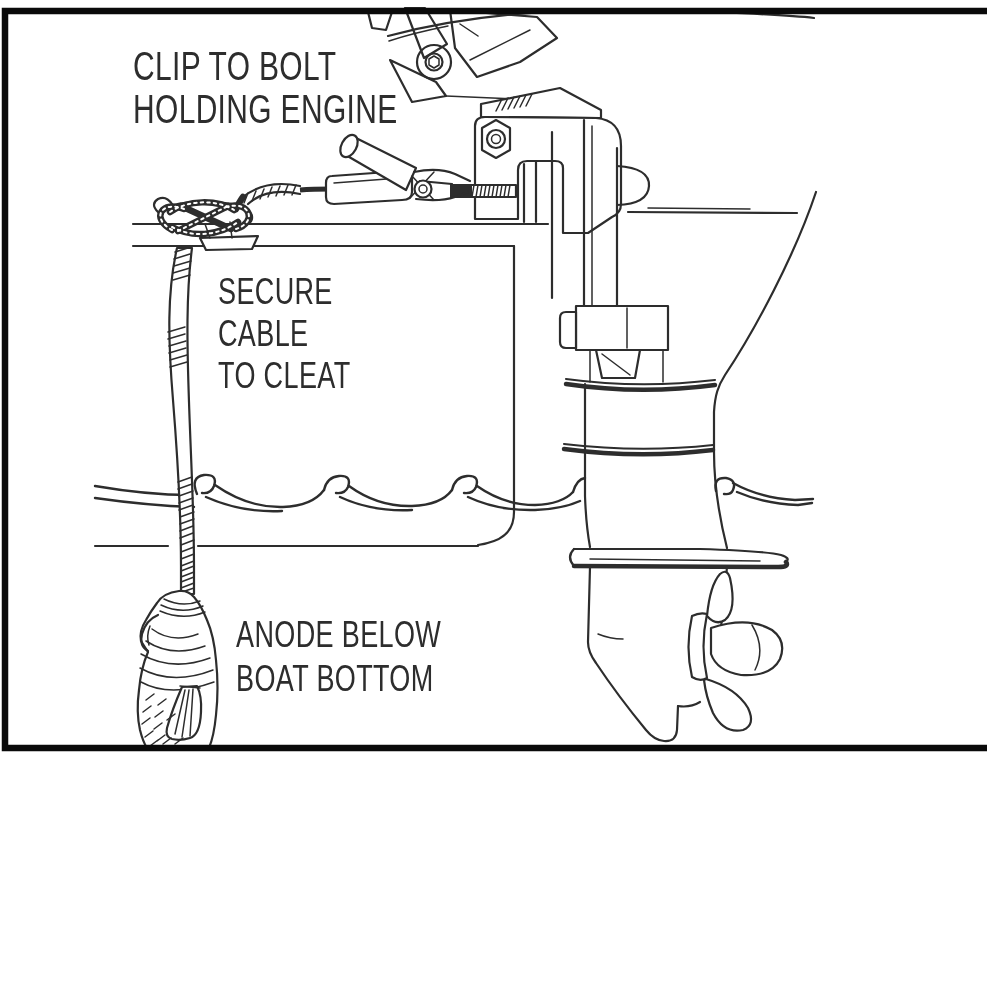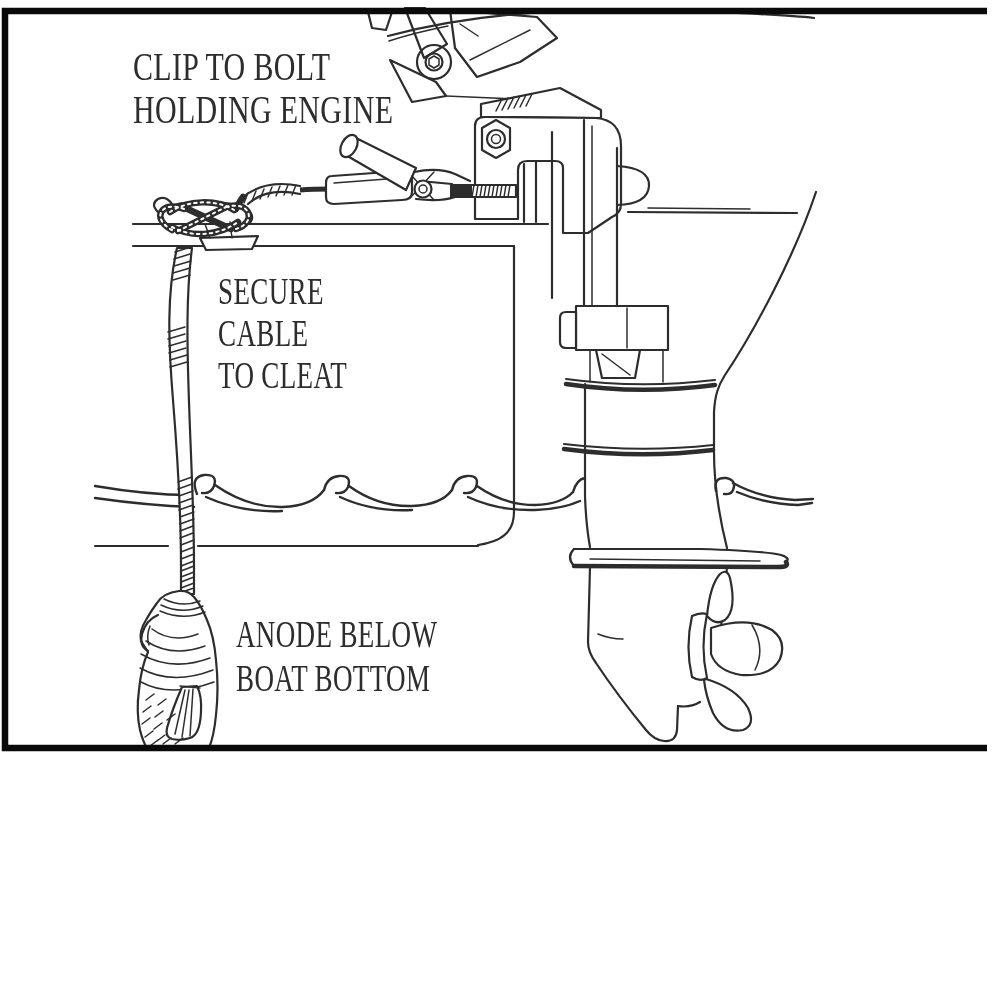--- a/index.html
+++ b/index.html
@@ -2,21 +2,21 @@
 <html style="--color-ink: #2d2d2d; --color-frame: #0a0a0a; --color-background: #ffffff;"><head>
 <meta charset="utf-8">
 <style>
   :root{
     --color-ink:#2d2d2d;
     --color-frame:#0a0a0a;
     --color-background:#ffffff;
   }
   html,body{margin:0;padding:0;background:var(--color-background);}
   .stage{position:relative;width:987px;height:1000px;background:var(--color-background);
-         font-family:Liberation Serif, serif;overflow:hidden;}
+         font-family:Liberation Sans, sans-serif;overflow:hidden;}
   svg{position:absolute;left:0;top:0;}
   
   .ln{fill:none;stroke:var(--color-ink);stroke-width:2.2;stroke-linecap:round;stroke-linejoin:round;}
   .thin{fill:none;stroke:var(--color-ink);stroke-width:1.5;stroke-linecap:round;stroke-linejoin:round;}
   .heavy{fill:none;stroke:var(--color-ink);stroke-width:4.5;stroke-linecap:round;stroke-linejoin:round;}
   .wave{fill:none;stroke:var(--color-ink);stroke-width:2.4;stroke-linecap:round;stroke-linejoin:round;}
   .wfill{fill:#ffffff;stroke:var(--color-ink);stroke-width:2.2;stroke-linejoin:round;}
   .inkfill{fill:var(--color-ink);stroke:none;}
   .rope{fill:none;stroke:var(--color-ink);stroke-width:6.5;stroke-linecap:round;}
   .twist{fill:none;stroke:#ffffff;stroke-width:2;stroke-dasharray:2.5 4;stroke-linecap:round;}

